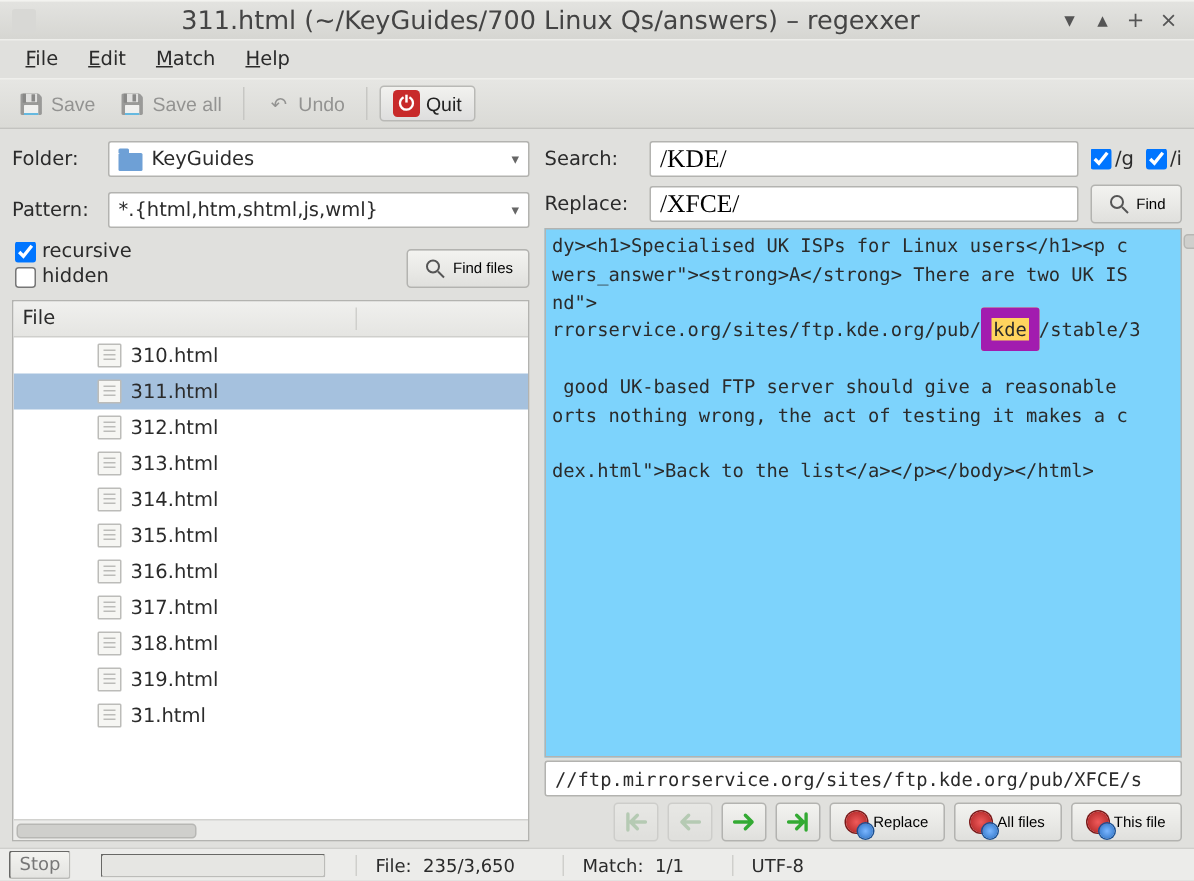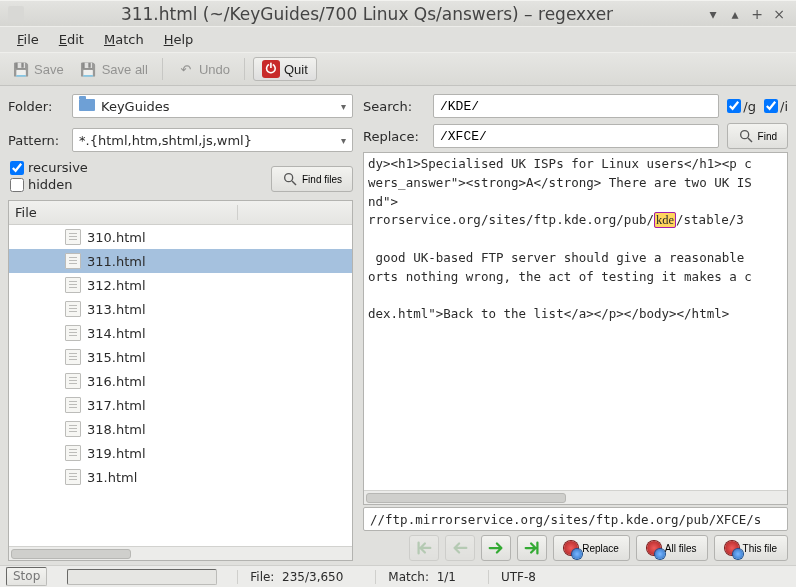--- a/index.html
+++ b/index.html
@@ -18,53 +18,53 @@
 .tool-btn.quit { border: 1px solid #b9b9b6; border-radius: 3px; padding: 2px 8px; background: linear-gradient(#f2f2ef,#dedede); opacity:1; color:#222;}
 .tool-sep { width: 1px; height: 22px; background: #c7c7c4; margin: 0 4px; }
 .tool-icon { width: 18px; height: 18px; display: flex; align-items: center; justify-content: center; }
 .main-split { flex: 1; display: flex; padding: 6px 8px 4px 8px; gap: 10px; background: #e0e0dd; }
 .left-pane { width: 345px; display: flex; flex-direction: column; gap: 6px; }
 .right-pane { flex: 1; display: flex; flex-direction: column; gap: 2px; }
 .form-row { display: flex; align-items: center; gap: 8px; height: 28px; }
 .flabel { width: 56px; }
 .combo, .text-input { flex: 1; height: 24px; background: #fff; border: 1px solid #b3b3b0; border-radius: 2px; padding: 0 6px; font-size: 13px; display: flex; align-items: center; justify-content: space-between; }
 .combo .dd { color: #666; font-size: 10px; }
-.text-input input { border: none; outline: none; width: 100%; font-size: 13px; font-family: Liberation Mono, monospace; }
+.text-input input { border: none; outline: none; width: 100%; font-size: 17px; font-family: Liberation Serif, serif; }
 .checks { display: flex; flex-direction: column; gap: 2px; padding-left: 2px; font-size: 13px; }
 .checks label { display: flex; align-items: center; gap: 4px; }
 input[type=checkbox] { width: 14px; height: 14px; }
 .btn { height: 26px; padding: 0 10px; background: linear-gradient(#f3f3f0,#e0e0dd); border: 1px solid #b3b3b0; border-radius: 3px; display: inline-flex; align-items: center; gap: 4px; font-size: 10px; cursor: pointer; white-space: nowrap; }
 .btn svg, .btn .bi { width: 16px; height: 16px; }
 .left-mid-row { display: flex; justify-content: space-between; align-items: flex-end; }
 .file-list { flex: 1; border: 1px solid #b3b3b0; background: #fff; display: flex; flex-direction: column; margin-top: 2px; overflow: hidden; position: relative; }
 .file-header { height: 24px; border-bottom: 1px solid #cfcfcc; background: linear-gradient(#f0f0ee,#e5e5e2); display: flex; align-items: center; padding: 0 6px; font-size: 13px; }
 .file-header span { border-right: 1px solid #cfcfcc; padding-right: 200px; }
 .files { flex: 1; overflow-y: auto; font-size: 13px; }
 .file-item { height: 24px; display: flex; align-items: center; gap: 6px; padding: 0 56px; cursor: pointer; }
 .file-item.selected { background: #a5c1de; }
 .file-icon { width: 16px; height: 16px; background: #f6f6f3; border: 1px solid #bcbcb9; border-radius: 1px; position: relative; }
 .file-icon::before { content: ""; position: absolute; left: 3px; top: 3px; right: 3px; height: 1px; background: #bcbcb9; box-shadow: 0 3px 0 #bcbcb9, 0 6px 0 #bcbcb9; }
 .hscroll { height: 14px; border-top: 1px solid #d2d2cf; background: #ececea; position: relative; }
 .hscroll .thumb { position: absolute; left: 2px; top: 2px; height: 10px; width: 120px; background: #cfcfcc; border: 1px solid #b7b7b4; border-radius: 3px; }
 .search-row .flabel { width: 62px; }
-.content-area { flex: 1; border: 1px solid #b3b3b0; background: #ffffff; display: flex; flex-direction: column; }
+.content-area { flex: 1; border: 1px solid #b3b3b0; background: #7dd3fc; display: flex; flex-direction: row; }
 .ca-body { flex: 1; overflow: auto; font-family: "DejaVu Sans Mono","Liberation Mono", monospace; font-size: 12.5px; white-space: pre; padding: 2px 4px; line-height: 1.5; }
-.hl { background: #ffd45e; border: 1px solid #a21caf; border-radius: 2px; padding: 0 1px; font-family: Liberation Serif, serif; }
+.hl { background: #ffd45e; border: 7px solid #a21caf; border-radius: 2px; padding: 0 1px; }
 .path-input { height: 24px; background: #fff; border: 1px solid #b3b3b0; border-radius: 2px; font-family: monospace; font-size: 12.5px; display: flex; align-items: center; padding: 0 6px; overflow: hidden; white-space: nowrap; }
 .nav-row { display: flex; align-items: center; justify-content: flex-end; gap: 6px; margin-top: 2px; }
 .navgrp { display: flex; gap: 6px; }
 .icon-btn { width: 30px; height: 26px; background: linear-gradient(#f3f3f0,#e0e0dd); border: 1px solid #b3b3b0; border-radius: 3px; display: inline-flex; align-items: center; justify-content: center; cursor: pointer; }
 .icon-btn.disabled { opacity: .4; }
 .cb-inline { display: flex; align-items: center; gap: 2px; font-size: 13px; }
 .statusbar { height: 22px; border-top: 1px solid #cfcfcc; background: #ececea; display: flex; align-items: center; font-size: 12px; gap: 20px; padding: 0 6px; }
 .sb-stop { border: 1px inset #bcbcb9; background: linear-gradient(#f3f3f0,#e4e4e1); padding: 0 6px; line-height: 17px; border-radius: 2px; color: #777; }
 .sb-well { width: 150px; height: 16px; border: 1px inset #bcbcb9; background: #e6e6e3; border-radius: 2px; }
 .sb-item { border-left: 1px solid #cfcfcc; padding: 0 12px; }
 .quit-icon { width: 18px; height: 18px; background: #c82a2a; border-radius: 3px; display: flex; align-items: center; justify-content: center; color: #fff; font-weight: bold; font-size: 13px; }
-.folder-chip { display: flex; align-items: flex-start; gap: 6px; }
+.folder-chip { display: flex; align-items: flex-end; gap: 6px; }
 .folder-chip .fi { width: 16px; height: 12px; background: #6ea0d6; border-radius: 1px; position: relative; }
 .folder-chip .fi::before { content:""; position:absolute; left:0; top:-3px; width:7px; height:3px; background:#6ea0d6; border-radius:1px 1px 0 0; }
 svg.arrow { width: 18px; height: 16px; }
 .rb-icon { width:14px; height:14px; border-radius:50%; background: radial-gradient(#ef5a5a,#a82020); box-shadow: 0 0 0 1px #7a1818; position:relative; }
 .rb-blue { position:absolute; right:-4px; bottom:-4px; width:10px; height:10px; border-radius:50%; background: radial-gradient(#7ab6ff,#2a6fc2); box-shadow: 0 0 0 1px #1a4f92;}
 </style>
 </head>
 <body>
 
 <div class="window">

